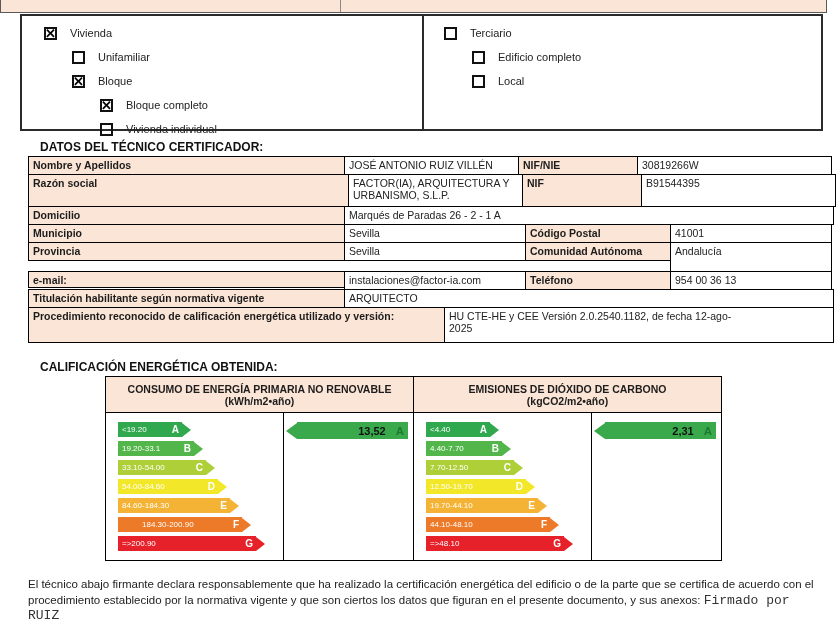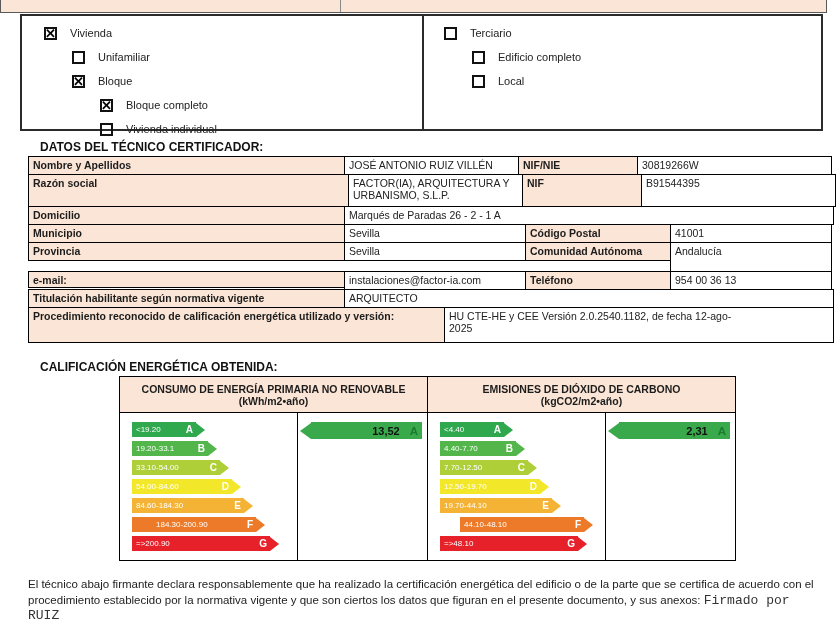--- a/index.html
+++ b/index.html
@@ -32,21 +32,21 @@
 
   
   .tbl { position:absolute; top:156px; left:28px; width:809px; }
   .trow { display:flex; width:807px; }
   .tc { border:1px solid #000; margin-right:-1px; margin-bottom:-1px;
     padding:2px 4px 1px; font-size:10.5px; overflow:hidden; }
   .tl { background:#fbe5d6; font-weight:bold; color:#1c1c1c; }
   .tv { background:#fff; color:#222; }
 
   
-  .charts { position:absolute; top:376px; left:119px; display:flex; }
+  .charts { position:absolute; top:376px; left:105px; display:flex; }
   .chart { width:309px; border:1px solid #000; margin-right:-1px; }
   .chart-h { height:36px; background:#fbe5d6; border-bottom:1px solid #000;
     display:flex; align-items:center; justify-content:center; text-align:center;
     font-size:10.5px; font-weight:bold; padding:0 14px; color:#1c1c1c; }
   .chart-b { height:147px; display:flex; }
   .scale-cell { width:178px; border-right:1px solid #000; padding:9px 0 0 12px; }
   .arrow-cell { flex:1; padding:9px 5px 0 0; }
   .bar { display:flex; align-items:center; height:15px; margin-bottom:4px; }
   .bar-body { height:15px; display:flex; align-items:center; padding-left:4px; }
   .bar-range { font-size:8px; color:#fff; white-space:nowrap; }
@@ -264,21 +264,21 @@
               <span class="bar-tip" style="border-left-color: rgb(243, 231, 42);"></span>
           </div>
           <div class="bar">
             <span class="bar-body" style="width: 112px; background: rgb(245, 179, 53);">
                 <span class="bar-range">19.70-44.10</span>
                 <span class="bar-letter">E</span>
               </span>
               <span class="bar-tip" style="border-left-color: rgb(245, 179, 53);"></span>
           </div>
           <div class="bar">
-            <span class="bar-body" style="width: 124px; background: rgb(236, 122, 40); margin-left: 20px;">
+            <span class="bar-body" style="width: 124px; background: rgb(236, 122, 40);">
                 <span class="bar-range">44.10-48.10</span>
                 <span class="bar-letter">F</span>
               </span>
               <span class="bar-tip" style="border-left-color: rgb(236, 122, 40);"></span>
           </div>
           <div class="bar">
             <span class="bar-body" style="width: 138px; background: rgb(230, 33, 42);">
                 <span class="bar-range">=&gt;48.10</span>
                 <span class="bar-letter">G</span>
               </span>

